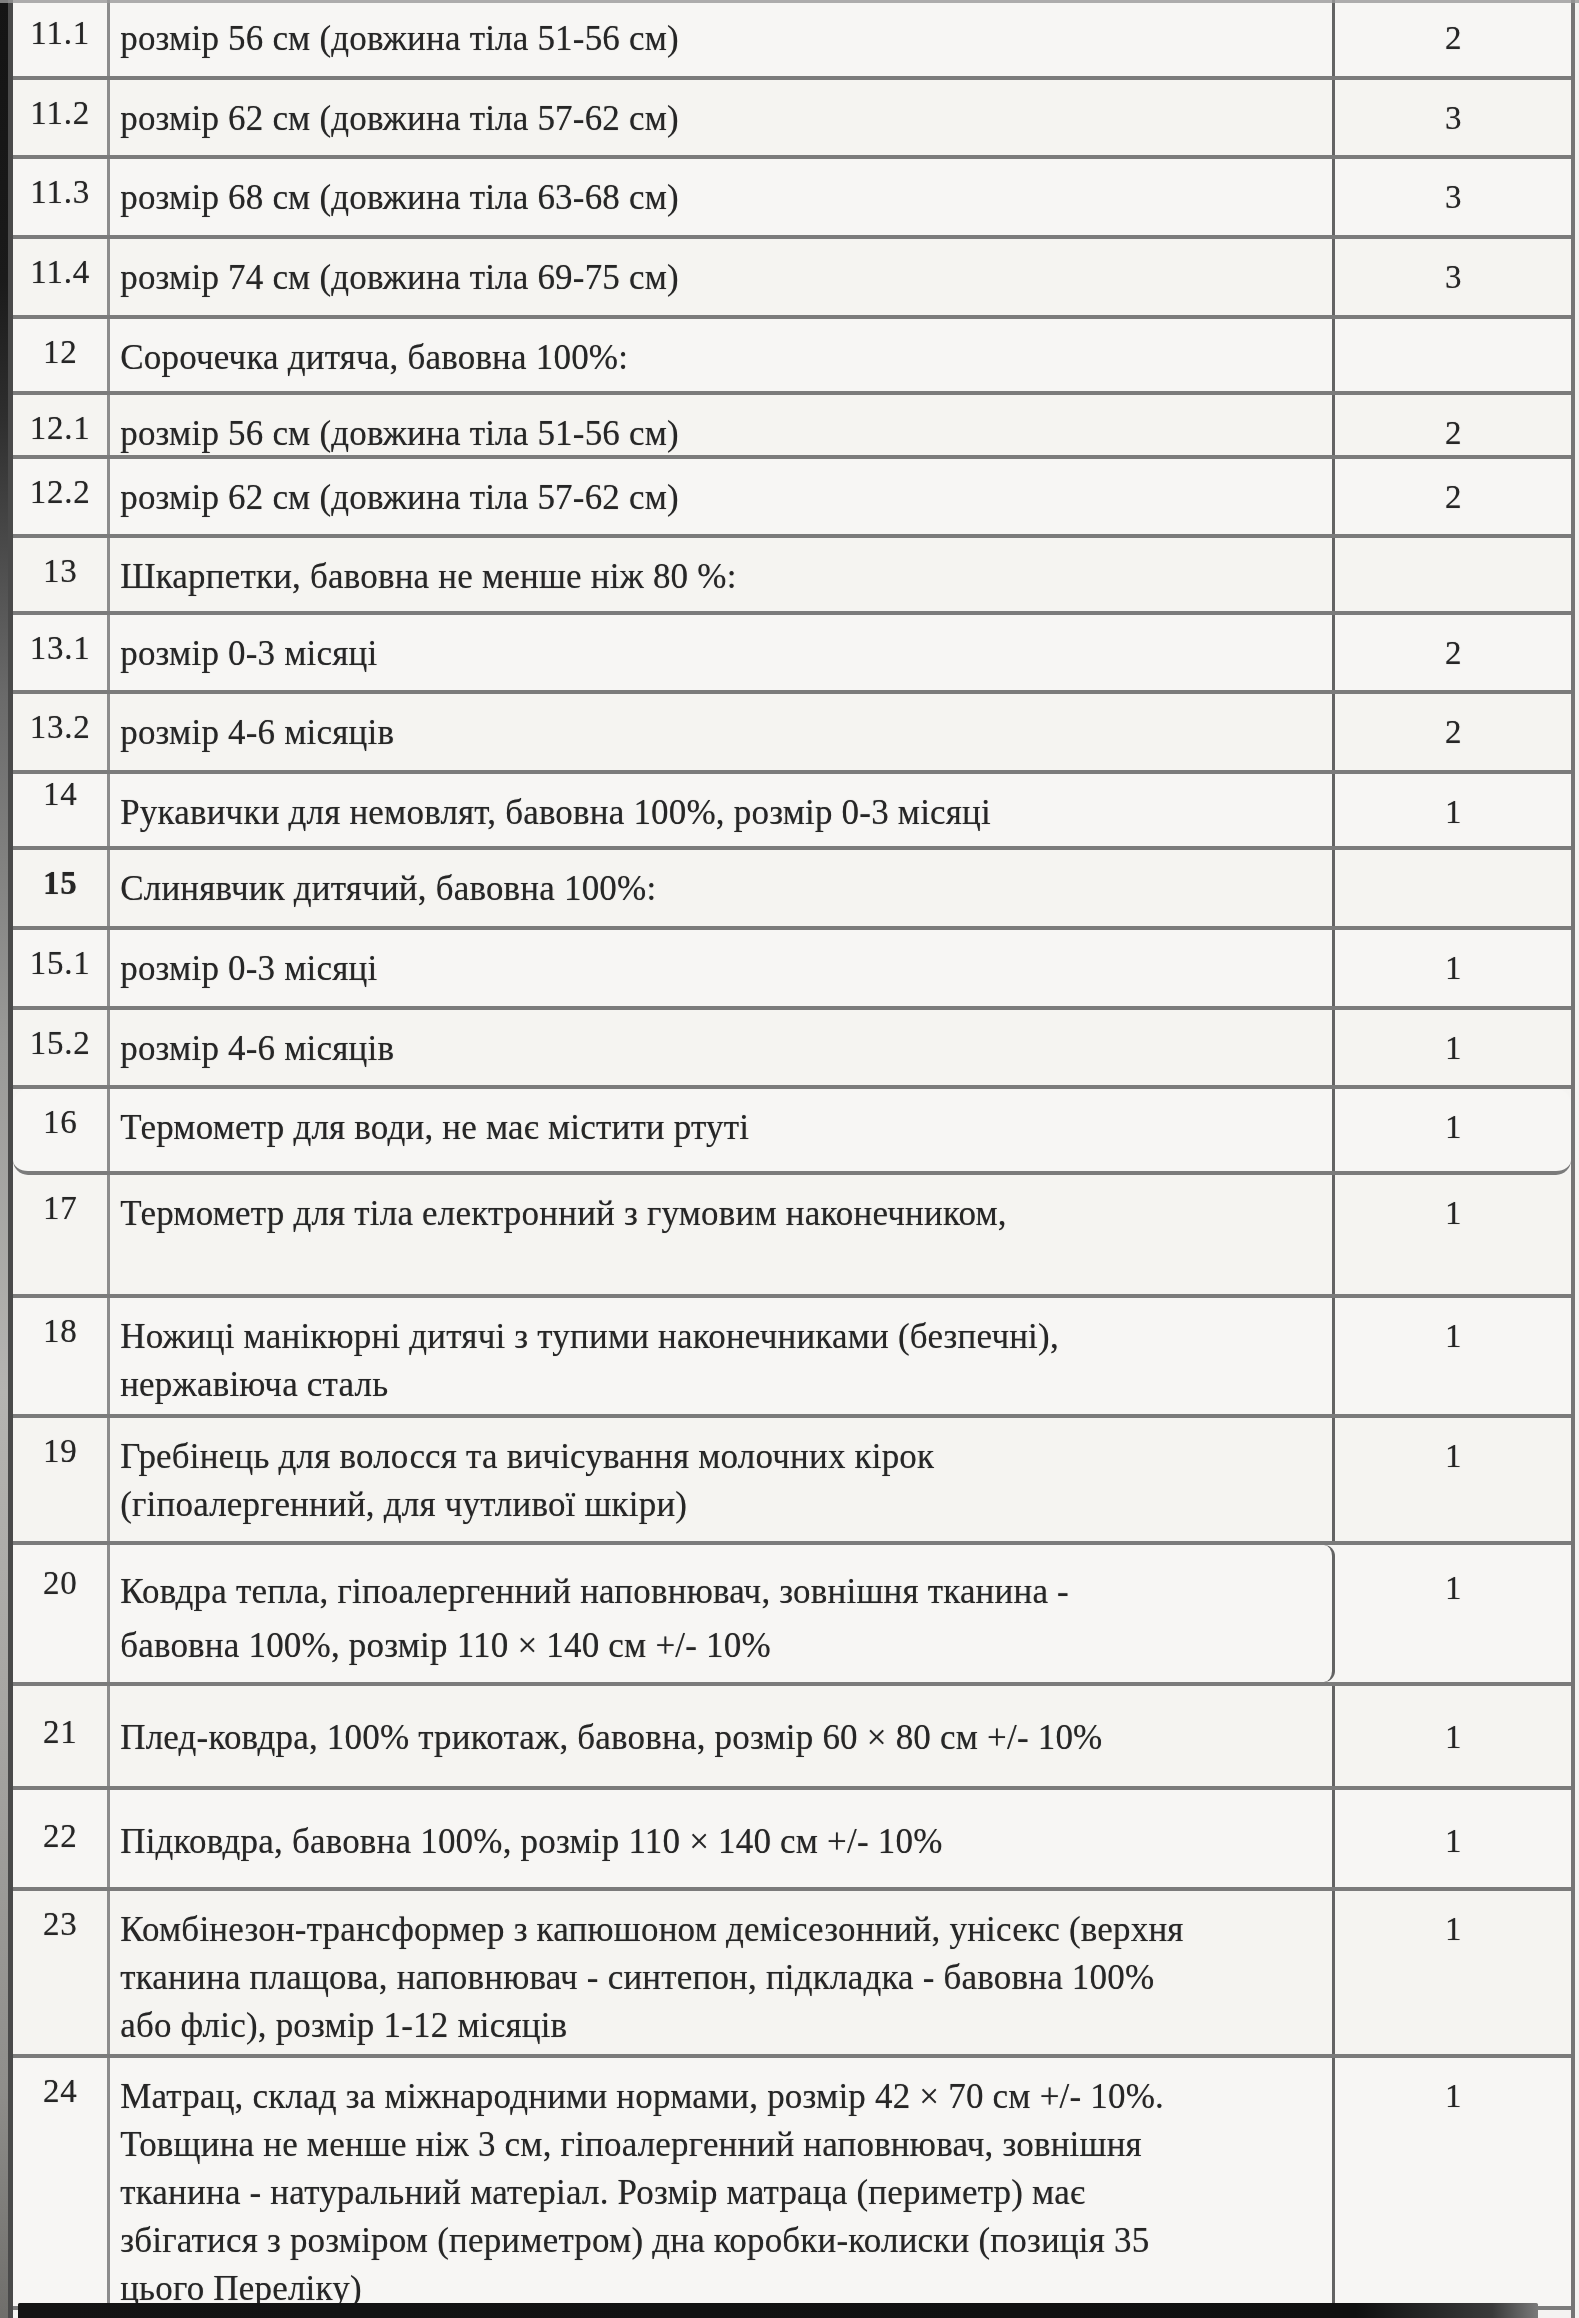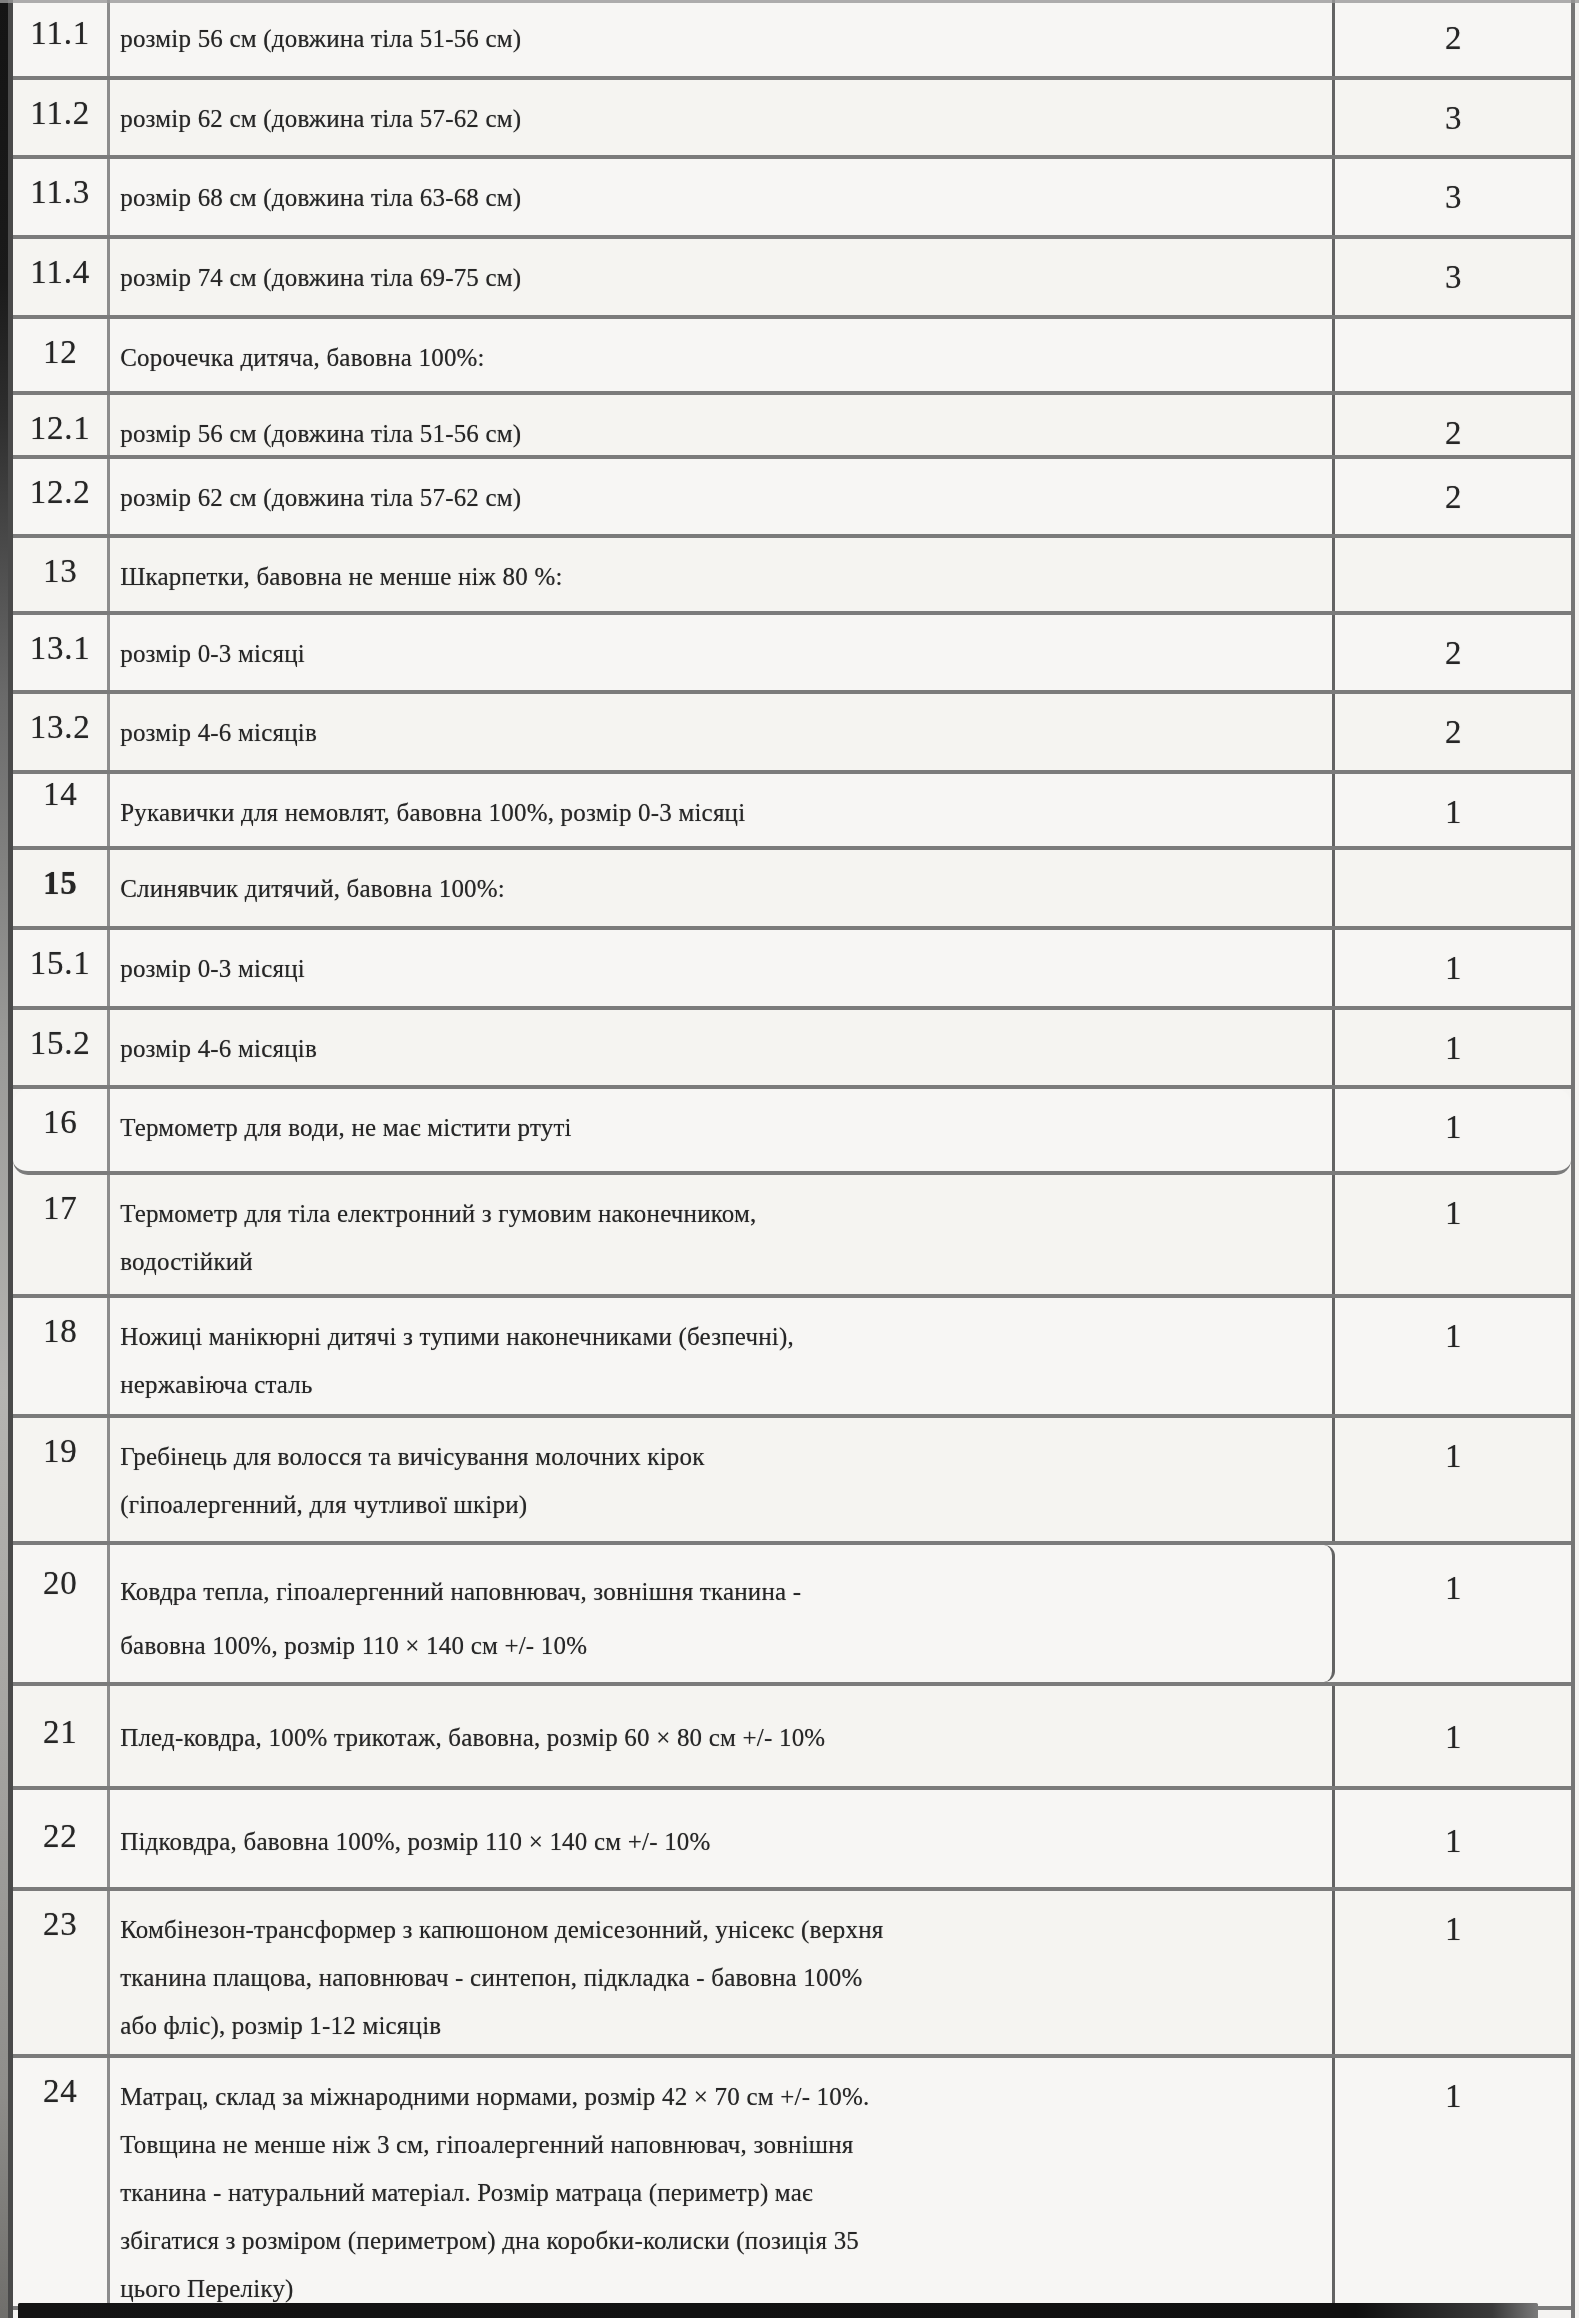--- a/index.html
+++ b/index.html
@@ -32,21 +32,21 @@
     text-align:center;
     font-size:33px;
     letter-spacing:0.8px;
     padding-top:15px;
     text-shadow:0 0 0.8px rgba(30,30,30,.55);
   }
   .c-desc{
     box-sizing:border-box;
     border-right:3.3px solid #636363;
     padding:15px 5px 0 10px;
-    font-size:25px;
+    font-size:35px;
     line-height:48px;
     letter-spacing:0.2px;
     overflow:hidden;
     text-shadow:0 0 0.8px rgba(30,30,30,.55);
   }
   .c-desc .line{white-space:nowrap;}
   .c-qty{
     box-sizing:border-box;
     text-align:center;
     font-size:33px;
@@ -178,21 +178,20 @@
         <div class="c-num" style="padding-top: 15px;">16</div>
         <div class="c-desc" style="padding-top: 15px;">
           <div class="line">Термометр для води, не має містити ртуті</div>
         </div>
         <div class="c-qty" style="padding-top: 20px;">1</div>
       </div>
       <div class="row" style="height: 123px;">
         <div class="c-num" style="padding-top: 15px;">17</div>
         <div class="c-desc" style="padding-top: 15px;">
           <div class="line">Термометр для тіла електронний з гумовим наконечником,</div>
-          <div class="line">водостійкий</div>
         </div>
         <div class="c-qty" style="padding-top: 20px;">1</div>
       </div>
       <div class="row" style="height: 120px;">
         <div class="c-num" style="padding-top: 15px;">18</div>
         <div class="c-desc" style="padding-top: 15px;">
           <div class="line">Ножиці манікюрні дитячі з тупими наконечниками (безпечні),</div>
           <div class="line">нержавіюча сталь</div>
         </div>
         <div class="c-qty" style="padding-top: 20px;">1</div>

